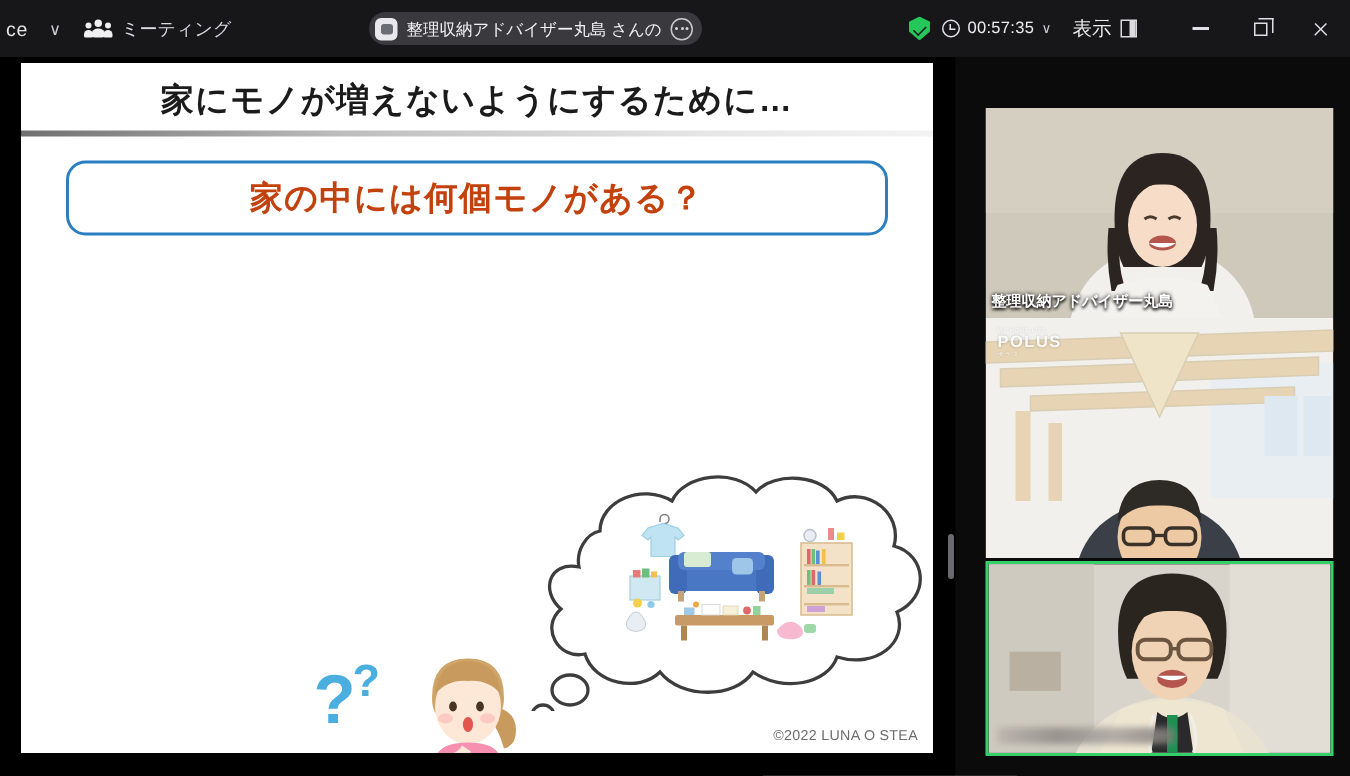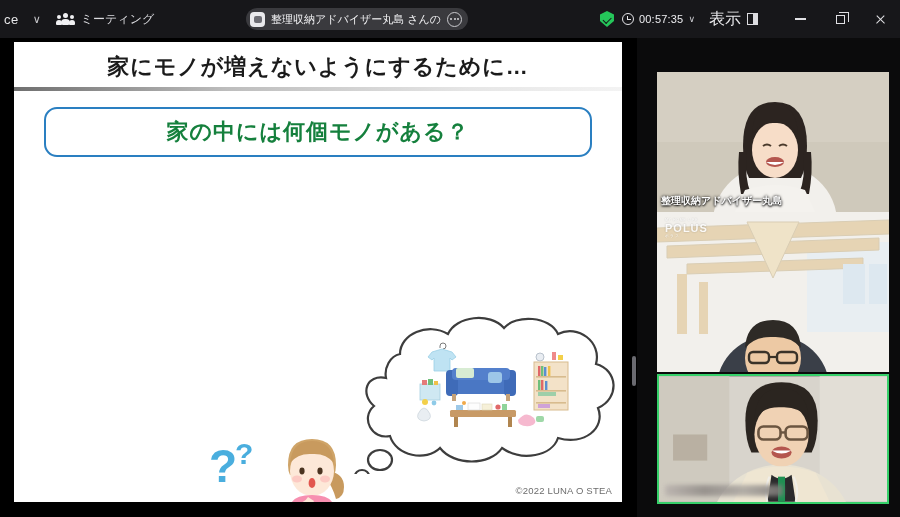--- a/index.html
+++ b/index.html
@@ -64,21 +64,21 @@
   }
   .timer-wrap { display:flex; align-items:center; gap:5px; margin-right:14px; }
   .clock-ico {
     width:12px; height:12px; border-radius:50%; border:1.3px solid #e4e4e8; position:relative;
   }
   .clock-ico::before{ content:""; position:absolute; left:4.3px; top:2px; width:1.2px; height:4px; background:#e4e4e8; }
   .clock-ico::after{ content:""; position:absolute; left:4.5px; top:5.2px; width:3.4px; height:1.2px; background:#e4e4e8; }
   .timer-text { color:#ededf0; font-size:11px; font-family:"Liberation Sans",sans-serif; letter-spacing:.2px; }
   .chev-sm { color:#cfcfd4; font-size:9px; }
   .view-wrap { display:flex; align-items:center; gap:6px; margin-right:22px; }
-  .view-label { color:#ebebee; font-size:16px; }
+  .view-label { color:#ebebee; font-size:13px; }
   .grid-ico { width:11px; height:12px; border:1.4px solid #dcdce0; position:relative; }
   .grid-ico::before{ content:""; position:absolute; right:0; top:0; bottom:0; width:4px; background:#dcdce0; }
 
   .wbtn { width:40px; height:38px; display:flex; align-items:center; justify-content:center; }
   .wb-min { width:11px; height:1.4px; background:#e0e0e4; }
   .wb-rest { width:9px; height:9px; border:1.4px solid #e0e0e4; position:relative; }
   .wb-rest::before{
     content:""; position:absolute; left:2px; top:-4px; width:9px; height:9px;
     border:1.4px solid #e0e0e4; border-bottom:none; border-left:none;
   }
@@ -101,21 +101,21 @@
   }
   .title-rule {
     position:absolute; left:0; right:0; top:45px; height:4px;
     background:linear-gradient(to right,#6f6f6f 0%,#bdbdbd 35%,#e6e6e6 75%,#f3f3f3 100%);
   }
   .qbox {
     position:absolute; left:30px; top:65px; width:548px; height:50px;
     border:2.5px solid #2a7fc1; border-radius:13px; background:#fff;
     display:flex; align-items:center; justify-content:center;
   }
-  .qbox-text { font-size:22px; font-weight:bold; color:#15803d; letter-spacing:1px; }
+  .qbox-text { font-size:22px; font-weight:bold; color:#c2410c; letter-spacing:1px; }
 
   
   .bubble-left { position:absolute; left:55px; top:185px; width:300px; height:160px; }
   .bubble-left svg, .bubble-right svg { width:100%; height:100%; display:block; }
   .bubble-list {
     position:absolute; left:52px; top:32px; font-size:19px; font-weight:bold;
     color:#141414; line-height:1.32; letter-spacing:.5px; white-space:nowrap;
   }
   .bubble-right { position:absolute; left:338px; top:272px; width:288px; height:160px; }
 

